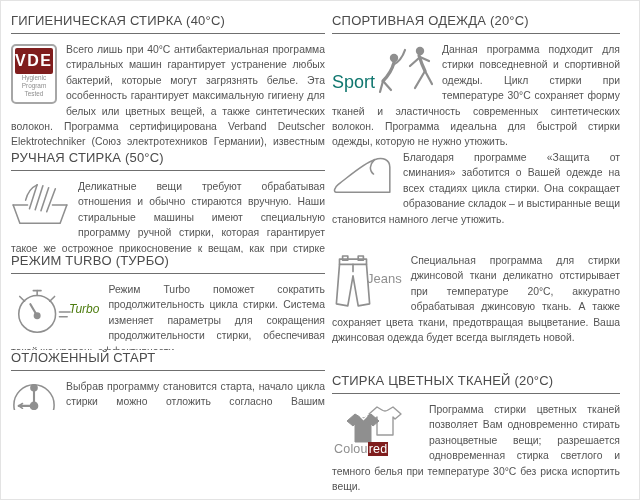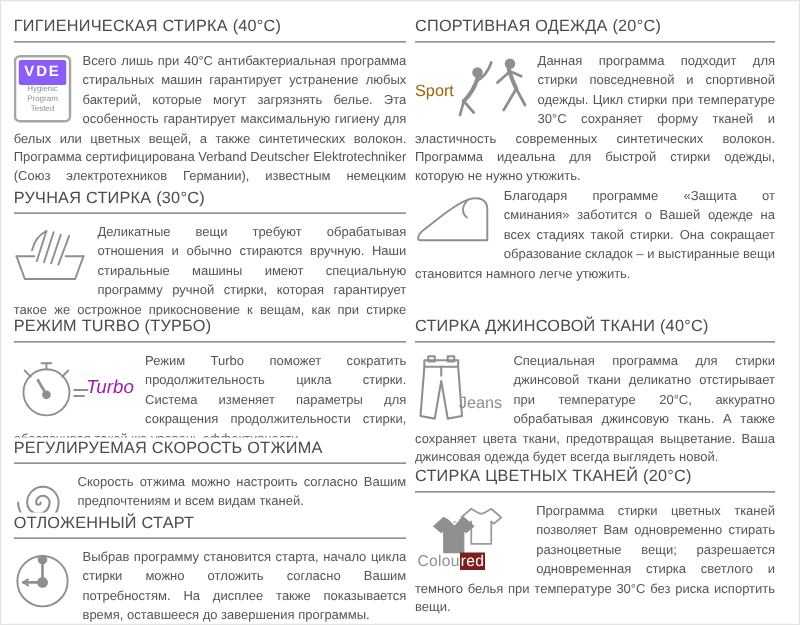--- a/index.html
+++ b/index.html
@@ -34,31 +34,31 @@
   }
   .icon{float:left;margin:2px 9px 2px 0;}
   .icon svg{display:block;}
   .ln{stroke:#8f8f8f;stroke-width:1.6;fill:none;stroke-linecap:round;stroke-linejoin:round;}
   .ln2{stroke:#8f8f8f;stroke-width:2.2;fill:none;stroke-linecap:round;}
   .ln3{stroke:#8f8f8f;stroke-width:3.2;fill:none;stroke-linecap:round;}
   .fg{fill:#8f8f8f;stroke:none;}
   
   .vde{display:flex;flex-direction:column;align-items:center;width:46px;
        border:2px solid #a6a6a6;border-radius:5px;padding:2px 2px 3px;box-sizing:border-box;}
-  .vde-band{background:#8b5cf6;color:#fff;font-weight:bold;font-size:12px;
-       letter-spacing:1.5px;border-radius:2px;width:100%;text-align:center;padding:1px 0;}
+  .vde-band{background:#7f1d1d;color:#fff;font-weight:bold;font-size:16px;
+       letter-spacing:1.5px;border-radius:2px;width:100%;text-align:left;padding:1px 0;}
   .vde-line{font-size:6.4px;color:#8f8f8f;line-height:1.3;font-style:normal;}
   
   .turbo-icon{display:flex;align-items:center;}
-  .turbo-word{font-style:italic;font-size:15px;color:#a21caf;margin-left:-4px;}
+  .turbo-word{font-style:italic;font-size:12px;color:#4d7c0f;margin-left:-4px;}
   
   .sport-icon{display:flex;align-items:flex-end;}
-  .sport-word{font-style:normal;font-size:13px;color:#a16207;margin-right:2px;margin-bottom:14px;}
-  
-  .jeans-icon{display:flex;align-items:flex-end;}
+  .sport-word{font-style:normal;font-size:18px;color:#0f766e;margin-right:2px;margin-bottom:0;}
+  
+  .jeans-icon{display:flex;align-items:center;}
   .jeans-word{font-style:normal;font-size:13px;color:#8f8f8f;margin-left:-7px;margin-bottom:7px;}
   
   .coloured-icon{position:relative;width:88px;height:56px;}
   .coloured-icon svg{position:absolute;left:14px;top:2px;}
   .coloured-word{position:absolute;left:2px;bottom:2px;font-style:normal;
        font-size:12.5px;color:#8f8f8f;letter-spacing:.2px;}
   .coloured-hl{background:#7f1d1d;color:#ffffff;padding:0 1px;}
 </style>
 </head>
 <body>
@@ -74,21 +74,21 @@
           <span class="vde-band">VDE</span>
           <span class="vde-line">Hygienic</span>
           <span class="vde-line">Program</span>
           <span class="vde-line">Tested</span>
         </span>
         <span>Всего лишь при 40°С антибактериальная программа стиральных машин гарантирует устранение любых бактерий, которые могут загрязнять белье. Эта особенность гарантирует максимальную гигиену для белых или цветных вещей, а также синтетических волокон. Программа сертифицирована Verband Deutscher Elektrotechniker (Союз электротехников Германии), известным немецким агентством сертификации.</span>
       </div>
     </section>
 
     <section class="sec">
-      <h2 class="sec-title">РУЧНАЯ СТИРКА (30°С)</h2>
+      <h2 class="sec-title">РУЧНАЯ СТИРКА (50°С)</h2>
       <div class="sec-text">
         <span class="icon">
           <svg width="58" height="46" viewBox="0 0 60 48">
             <path class="ln" d="M2,25 h15"></path>
             <path class="ln" d="M43,25 h15"></path>
             <path class="ln" d="M2,25 L9,44 L51,44 L58,25"></path>
             <path class="ln" d="M27,4 L19,29"></path>
             <path class="ln" d="M33,5 L25,30"></path>
             <path class="ln" d="M39,7 L31,31"></path>
             <path class="ln" d="M15,20 Q18,8 27,4"></path>
@@ -113,31 +113,20 @@
             <path class="ln2" d="M27,32 L20,20"></path>
             <path class="ln" d="M50,28 h11"></path>
             <path class="ln" d="M50,33 h8"></path>
           </svg>
           <i class="turbo-word">Turbo</i>
         </span>
         <span>Режим Turbo поможет сократить продолжительность цикла стирки. Система изменяет параметры для сокращения продолжительности стирки, обеспечивая такой же уровень эффективности.</span>
       </div>
     </section>
 
-    <section class="sec">
-      <h2 class="sec-title">РЕГУЛИРУЕМАЯ СКОРОСТЬ ОТЖИМА</h2>
-      <div class="sec-text">
-        <span class="icon">
-          <svg width="42" height="42" viewBox="0 0 42 42">
-            <path class="ln" d="M21.5,21 a1.8,1.8 0 1 1 -3.6,0 a5.4,5.4 0 1 1 10.8,0 a9,9 0 1 1 -18,0 a12.6,12.6 0 1 1 25.2,0 a16.2,16.2 0 1 1 -32.4,0"></path>
-          </svg>
-        </span>
-        <span>Скорость отжима можно настроить согласно Вашим предпочтениям и всем видам тканей.</span>
-      </div>
-    </section>
 
     <section class="sec">
       <h2 class="sec-title">ОТЛОЖЕННЫЙ СТАРТ</h2>
       <div class="sec-text">
         <span class="icon">
           <svg width="46" height="46" viewBox="0 0 48 48">
             <circle class="ln" cx="24" cy="25" r="21"></circle>
             <circle class="fg" cx="24" cy="7" r="4"></circle>
             <path class="ln2" d="M24,7 L24,26"></path>
             <circle class="fg" cx="24" cy="26" r="4.5"></circle>
@@ -177,26 +166,25 @@
     </section>
 
     <section class="sec">
       <div class="sec-text">
         <span class="icon">
           <svg width="62" height="46" viewBox="0 0 64 48">
             <path class="ln" d="M4,42 C1,42 2,37 6,34 C18,25 32,12 44,8 C53,5 60,8 60,16 L60,42 Z"></path>
             <path class="ln" d="M44,8 C39,13 38,19 43,23"></path>
           </svg>
         </span>
-        <span>Благодаря программе «Защита от сминания» заботится о Вашей одежде на всех стадиях такой стирки. Она сокращает образование складок – и выстиранные вещи становится намного легче утюжить.</span>
-      </div>
-    </section>
-
-    <section class="sec">
-      <h2 class="sec-title">СТИРКА ДЖИНСОВОЙ ТКАНИ (40°С)</h2>
+        <span>Благодаря программе «Защита от сминания» заботится о Вашей одежде на всех стадиях цикла стирки. Она сокращает образование складок – и выстиранные вещи становится намного легче утюжить.</span>
+      </div>
+    </section>
+
+    <section class="sec">
       <div class="sec-text">
         <span class="icon jeans-icon">
           <svg width="42" height="54" viewBox="0 0 40 52">
             <rect class="ln" x="10" y="1" width="5" height="4"></rect>
             <rect class="ln" x="25" y="1" width="5" height="4"></rect>
             <path class="ln" d="M7,4 H33 V9 H7 Z"></path>
             <path class="ln" d="M7,9 L4,47 L15,49 L20,20 L25,49 L36,47 L33,9"></path>
             <path class="ln" d="M20,9 V16"></path>
           </svg>
           <i class="jeans-word">Jeans</i>

